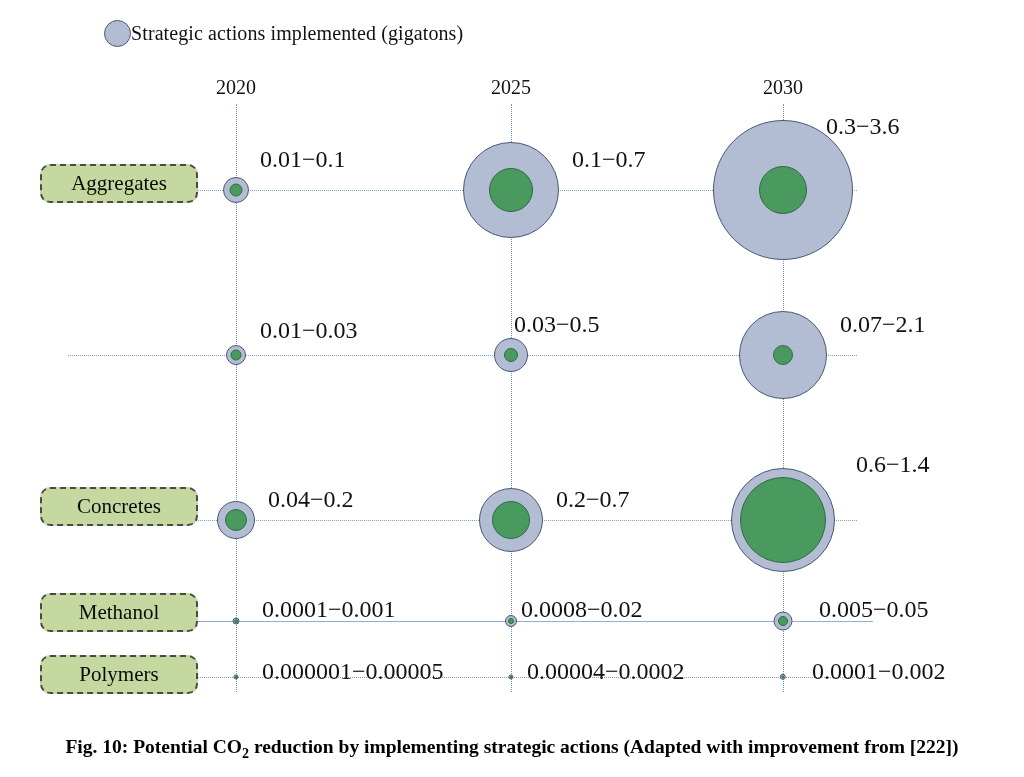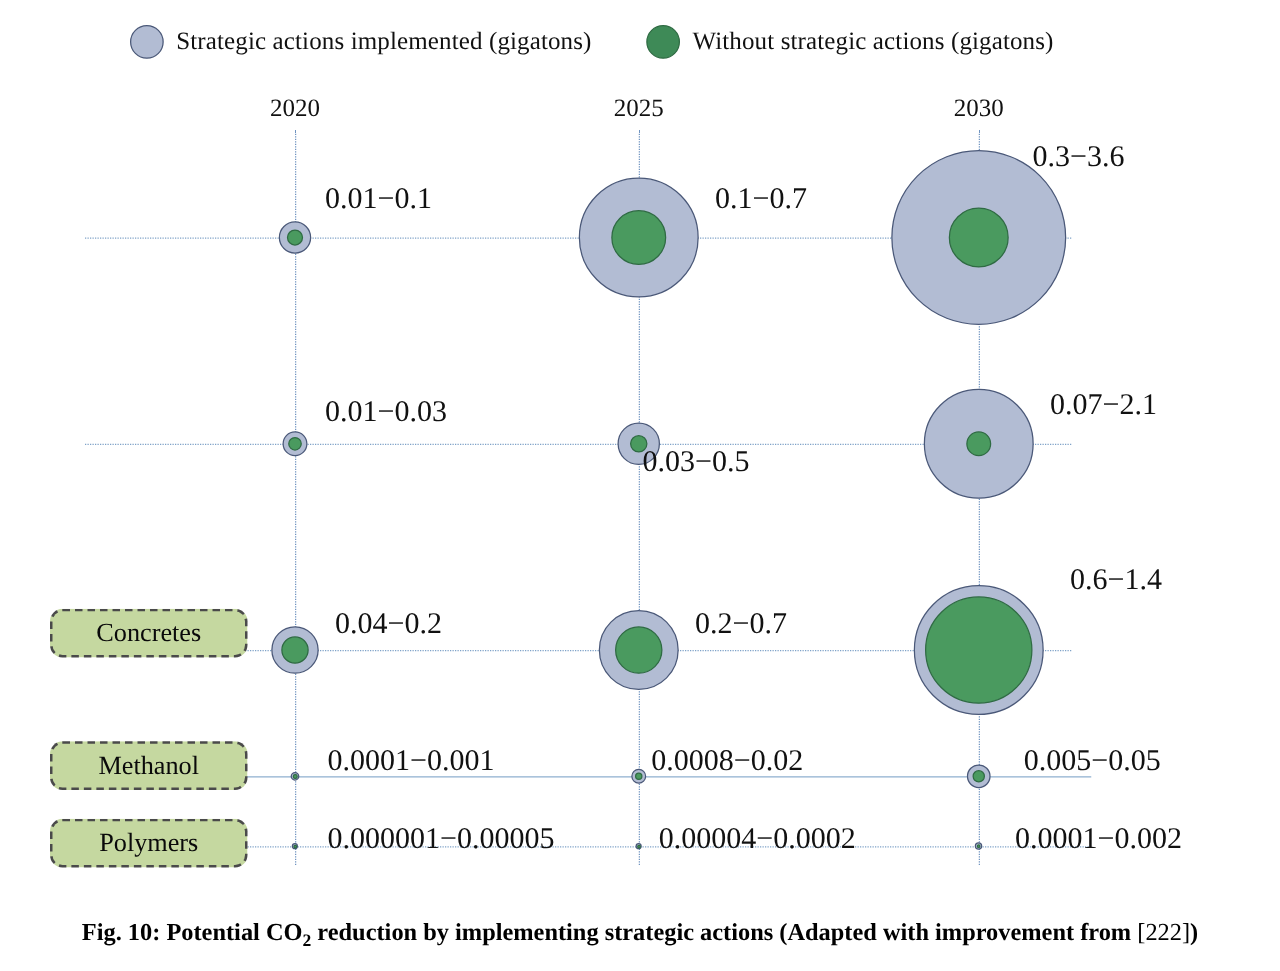--- a/index.html
+++ b/index.html
@@ -19,21 +19,20 @@
   
   #legend {
     position: absolute;
     left: 0; top: 0;
     width: 1024px; height: 62px;
   }
   .legend-item {
     position: absolute;
     display: flex;
     align-items: center;
-    gap: 10px;
     white-space: nowrap;
   }
   .legend-item.first  { left: 104px; top: 20px; }
   .legend-item.second { left: 517px; top: 20px; }
   .legend-swatch {
     width: 27px; height: 27px;
     border-radius: 50%;
     box-sizing: border-box;
   }
   .legend-swatch.blue  { background: #b2bcd3; border: 1.6px solid #4a5878; }
@@ -127,50 +126,49 @@
     position: absolute;
     left: 0;
     top: 736px;
     width: 1024px;
     text-align: center;
     font-size: 19.5px;
     font-weight: bold;
     font-family: "Liberation Serif", "DejaVu Serif", serif;
     color: #000000;
   }
-  #caption .ref { font-weight: normal; }
+  #caption .ref { font-weight: bold; }
   sub { font-size: 0.72em; }
 </style>
 </head>
 <body>
 
 <div id="legend">
   <div class="legend-item first">
     <span class="legend-swatch blue"></span>
     <span class="legend-label">Strategic actions implemented (gigatons)</span>
-  </div>
-  <div class="legend-item second">
-    <span class="legend-swatch green"></span>
-    <span class="legend-label">Without strategic actions (gigatons)</span>
   </div>
 </div>
 
 <div id="plot">
 
 <div class="vline" style="left: 236px;"></div>
     <div class="vline" style="left: 511px;"></div>
     <div class="vline" style="left: 783px;"></div>
     <div class="hline dotted" style="top: 128px; width: 789px;"></div>
     <div class="hline dotted" style="top: 293px; width: 789px;"></div>
     <div class="hline dotted" style="top: 458px; width: 789px;"></div>
     <div class="hline" style="top: 559px; width: 805px;"></div>
     <div class="hline dotted" style="top: 615px; width: 805px;"></div>
     <div class="year-label" style="left: 236px; top: 14px;">2020</div>
     <div class="year-label" style="left: 511px; top: 14px;">2025</div>
     <div class="year-label" style="left: 783px; top: 14px;">2030</div>
+    <div class="cat-pill" style="top: 102px;">
+      <span>Aggregates</span>
+    </div>
     <div class="cat-pill" style="top: 425px;">
       <span>Concretes</span>
     </div>
     <div class="cat-pill" style="top: 531px;">
       <span>Methanol</span>
     </div>
     <div class="cat-pill" style="top: 593px;">
       <span>Polymers</span>
     </div>
     <div class="bubble-outer" style="left: 236px; top: 128px; width: 26px; height: 26px;"></div>
@@ -180,21 +178,21 @@
     <div class="bubble-inner" style="left: 511px; top: 128px; width: 44px; height: 44px;"></div>
     <div class="value-label" style="left: 572px; top: 84px;">0.1−0.7</div>
     <div class="bubble-outer" style="left: 783px; top: 128px; width: 140px; height: 140px;"></div>
     <div class="bubble-inner" style="left: 783px; top: 128px; width: 48px; height: 48px;"></div>
     <div class="value-label" style="left: 826px; top: 51px;">0.3−3.6</div>
     <div class="bubble-outer" style="left: 236px; top: 293px; width: 20px; height: 20px;"></div>
     <div class="bubble-inner" style="left: 236px; top: 293px; width: 11px; height: 11px;"></div>
     <div class="value-label" style="left: 260px; top: 255px;">0.01−0.03</div>
     <div class="bubble-outer" style="left: 511px; top: 293px; width: 34px; height: 34px;"></div>
     <div class="bubble-inner" style="left: 511px; top: 293px; width: 14px; height: 14px;"></div>
-    <div class="value-label" style="left: 514px; top: 249px; margin-top: 46px;">0.03−0.5</div>
+    <div class="value-label" style="left: 514px; top: 249px;">0.03−0.5</div>
     <div class="bubble-outer" style="left: 783px; top: 293px; width: 88px; height: 88px;"></div>
     <div class="bubble-inner" style="left: 783px; top: 293px; width: 20px; height: 20px;"></div>
     <div class="value-label" style="left: 840px; top: 249px;">0.07−2.1</div>
     <div class="bubble-outer" style="left: 236px; top: 458px; width: 38px; height: 38px;"></div>
     <div class="bubble-inner" style="left: 236px; top: 458px; width: 22px; height: 22px;"></div>
     <div class="value-label" style="left: 268px; top: 424px;">0.04−0.2</div>
     <div class="bubble-outer" style="left: 511px; top: 458px; width: 64px; height: 64px;"></div>
     <div class="bubble-inner" style="left: 511px; top: 458px; width: 38px; height: 38px;"></div>
     <div class="value-label" style="left: 556px; top: 424px;">0.2−0.7</div>
     <div class="bubble-outer" style="left: 783px; top: 458px; width: 104px; height: 104px;"></div>

